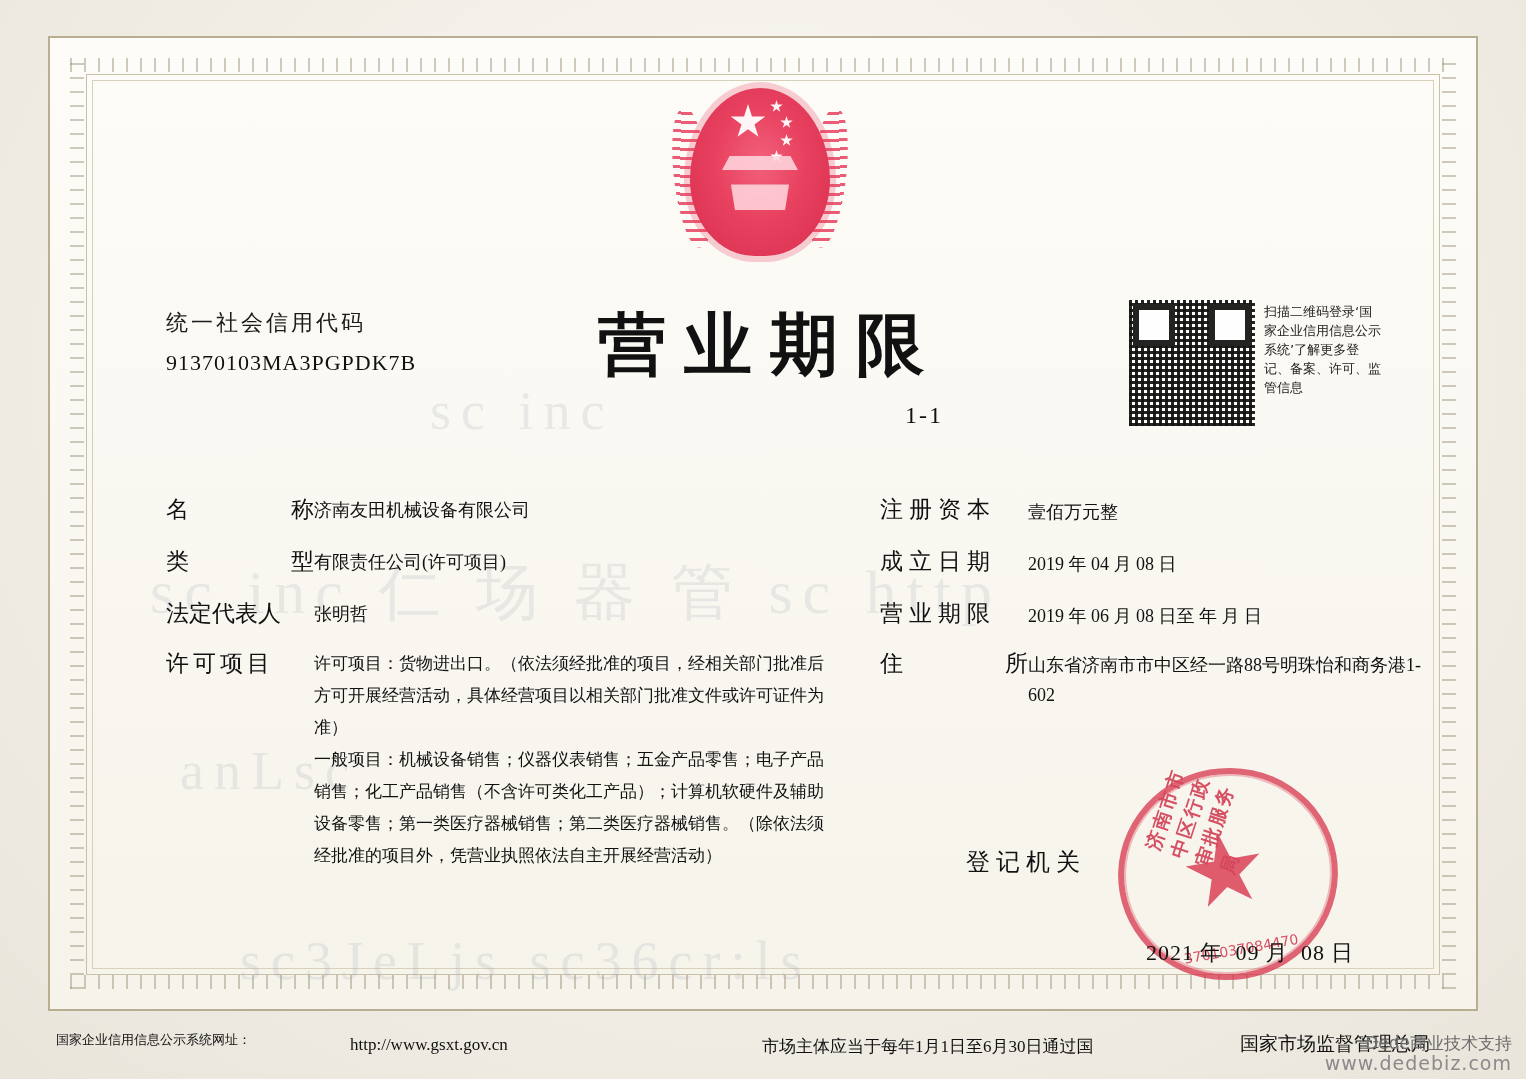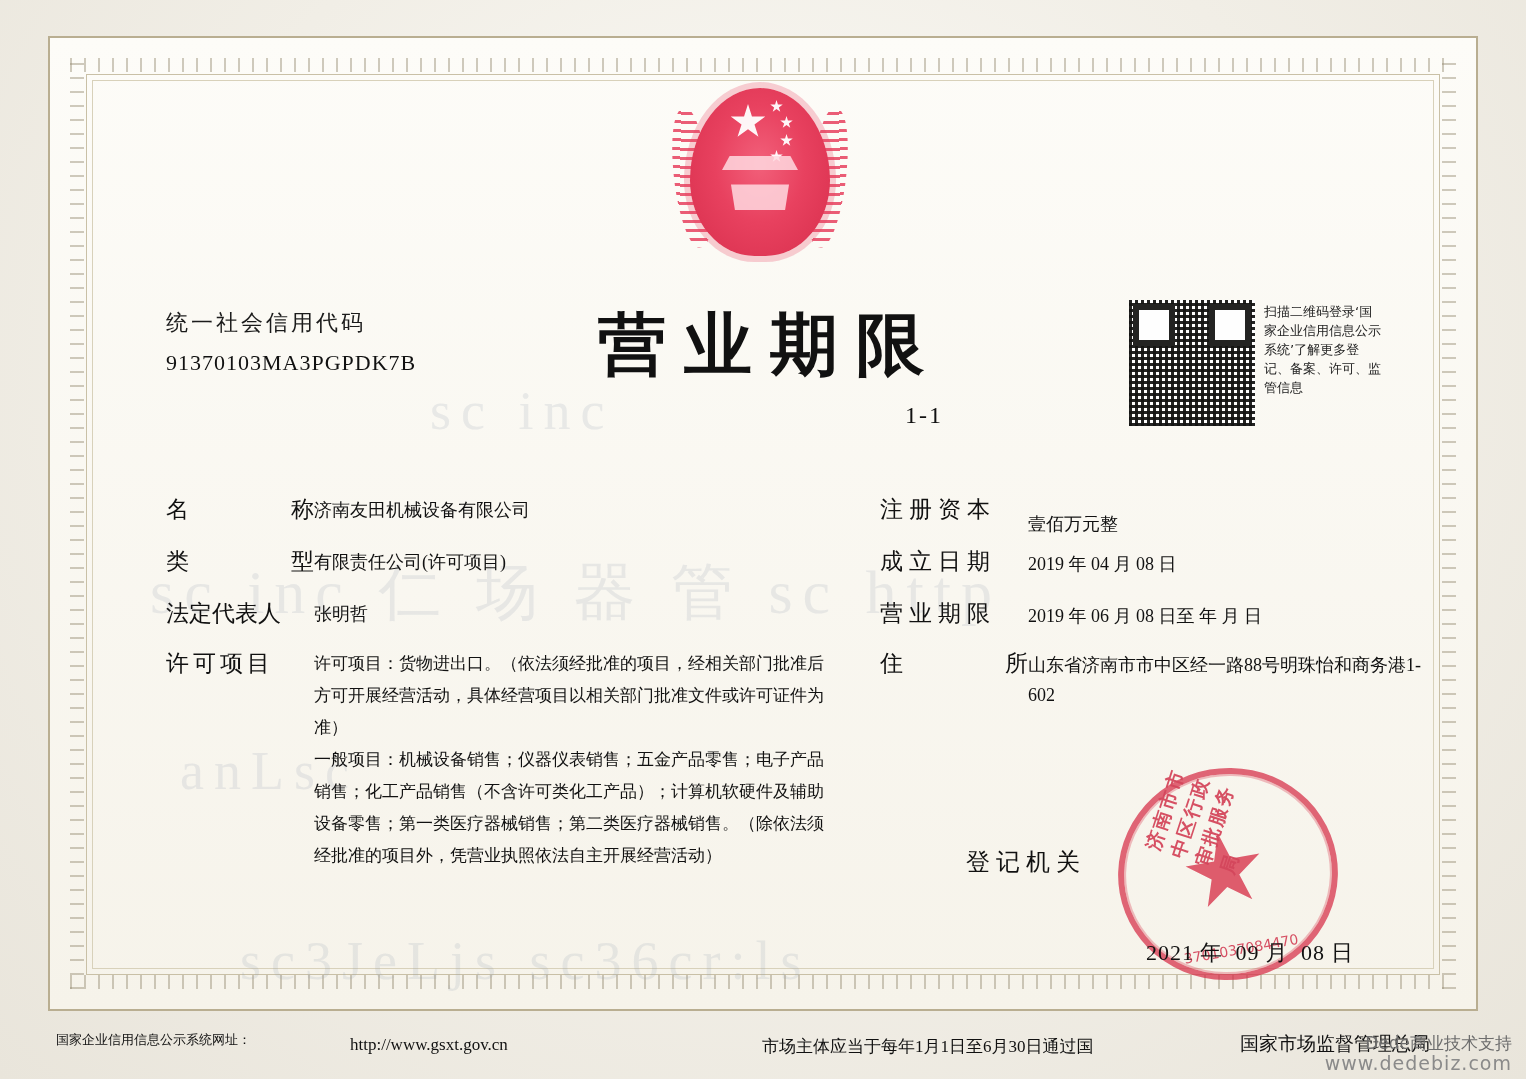--- a/index.html
+++ b/index.html
@@ -236,21 +236,21 @@
   <div class="field-value" style="left:314px;top:548px;width:500px;">有限责任公司(许可项目)</div>
 
   <div class="field-label" style="left:166px;top:598px;">法定代表人</div>
   <div class="field-value" style="left:314px;top:600px;width:500px;">张明哲</div>
 
   <div class="field-label" style="left:166px;top:648px;letter-spacing:4px;">许可项目</div>
   <div class="field-value" style="left:314px;top:648px;width:520px;white-space:pre-wrap;line-height:32px;font-size:17px;">许可项目：货物进出口。（依法须经批准的项目，经相关部门批准后方可开展经营活动，具体经营项目以相关部门批准文件或许可证件为准）
 一般项目：机械设备销售；仪器仪表销售；五金产品零售；电子产品销售；化工产品销售（不含许可类化工产品）；计算机软硬件及辅助设备零售；第一类医疗器械销售；第二类医疗器械销售。（除依法须经批准的项目外，凭营业执照依法自主开展经营活动）</div>
 
   <div class="field-label" style="left:880px;top:494px;letter-spacing:6px;">注册资本</div>
-  <div class="field-value" style="left:1028px;top:498px;width:400px;margin-top:12px;">壹佰万元整</div>
+  <div class="field-value" style="left:1028px;top:498px;width:400px;">壹佰万元整</div>
 
   <div class="field-label" style="left:880px;top:546px;letter-spacing:6px;">成立日期</div>
   <div class="field-value" style="left:1028px;top:550px;width:400px;">2019 年  04 月 08 日</div>
 
   <div class="field-label" style="left:880px;top:598px;letter-spacing:6px;">营业期限</div>
   <div class="field-value" style="left:1028px;top:602px;width:420px;">2019 年  06 月 08 日至      年     月      日</div>
 
   <div class="field-label lbl-r" style="left:880px;top:648px;">
     <span>住</span>
     <span>所</span>

